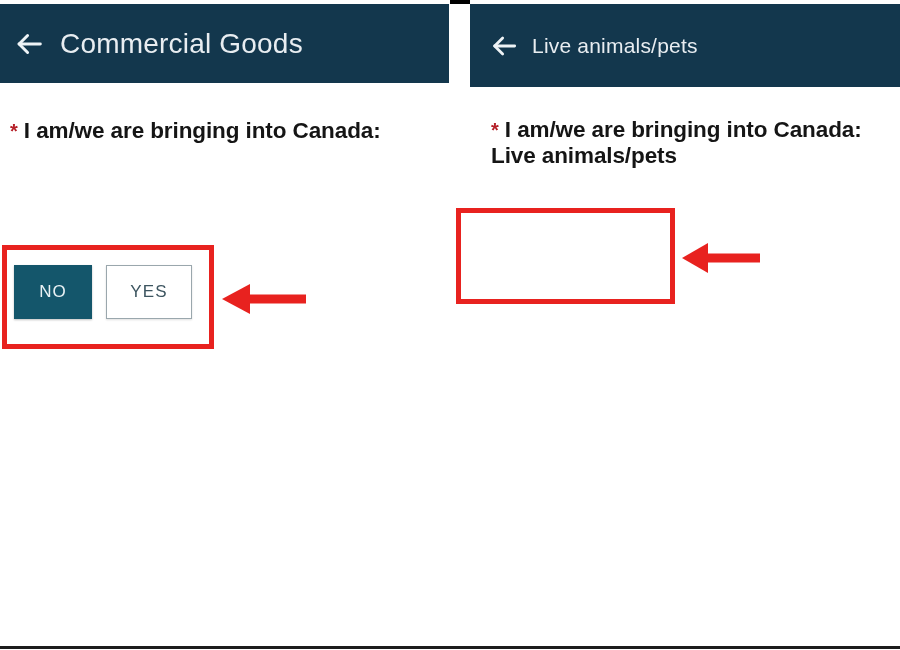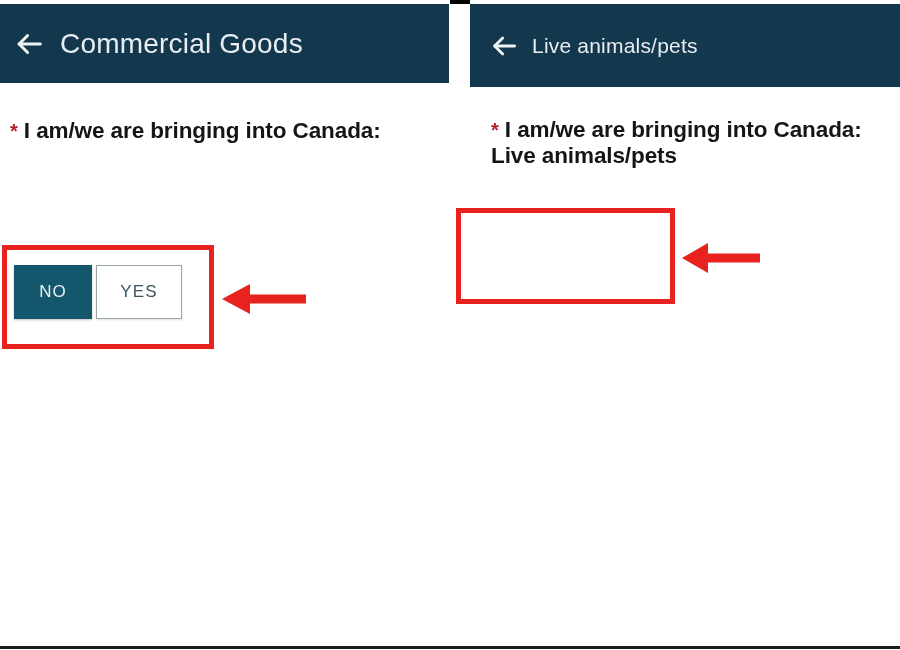--- a/index.html
+++ b/index.html
@@ -130,21 +130,21 @@
     color: #e9f1f4;
     border: none;
     box-shadow: 0 1px 2px rgba(0,0,0,0.25);
   }
   .btn-yes {
     width: 86px;
     height: 54px;
     background: #ffffff;
     color: #3d5560;
     border: 1.6px solid #9aa7ad;
-    margin-left: 4px;
+    margin-left: 14px;
     box-shadow: 0 1px 2px rgba(0,0,0,0.13);
   }
 
   
   .hl-box {
     position: absolute;
     border: 5px solid #e8221f;
     box-sizing: border-box;
     background: transparent;
     pointer-events: none;

